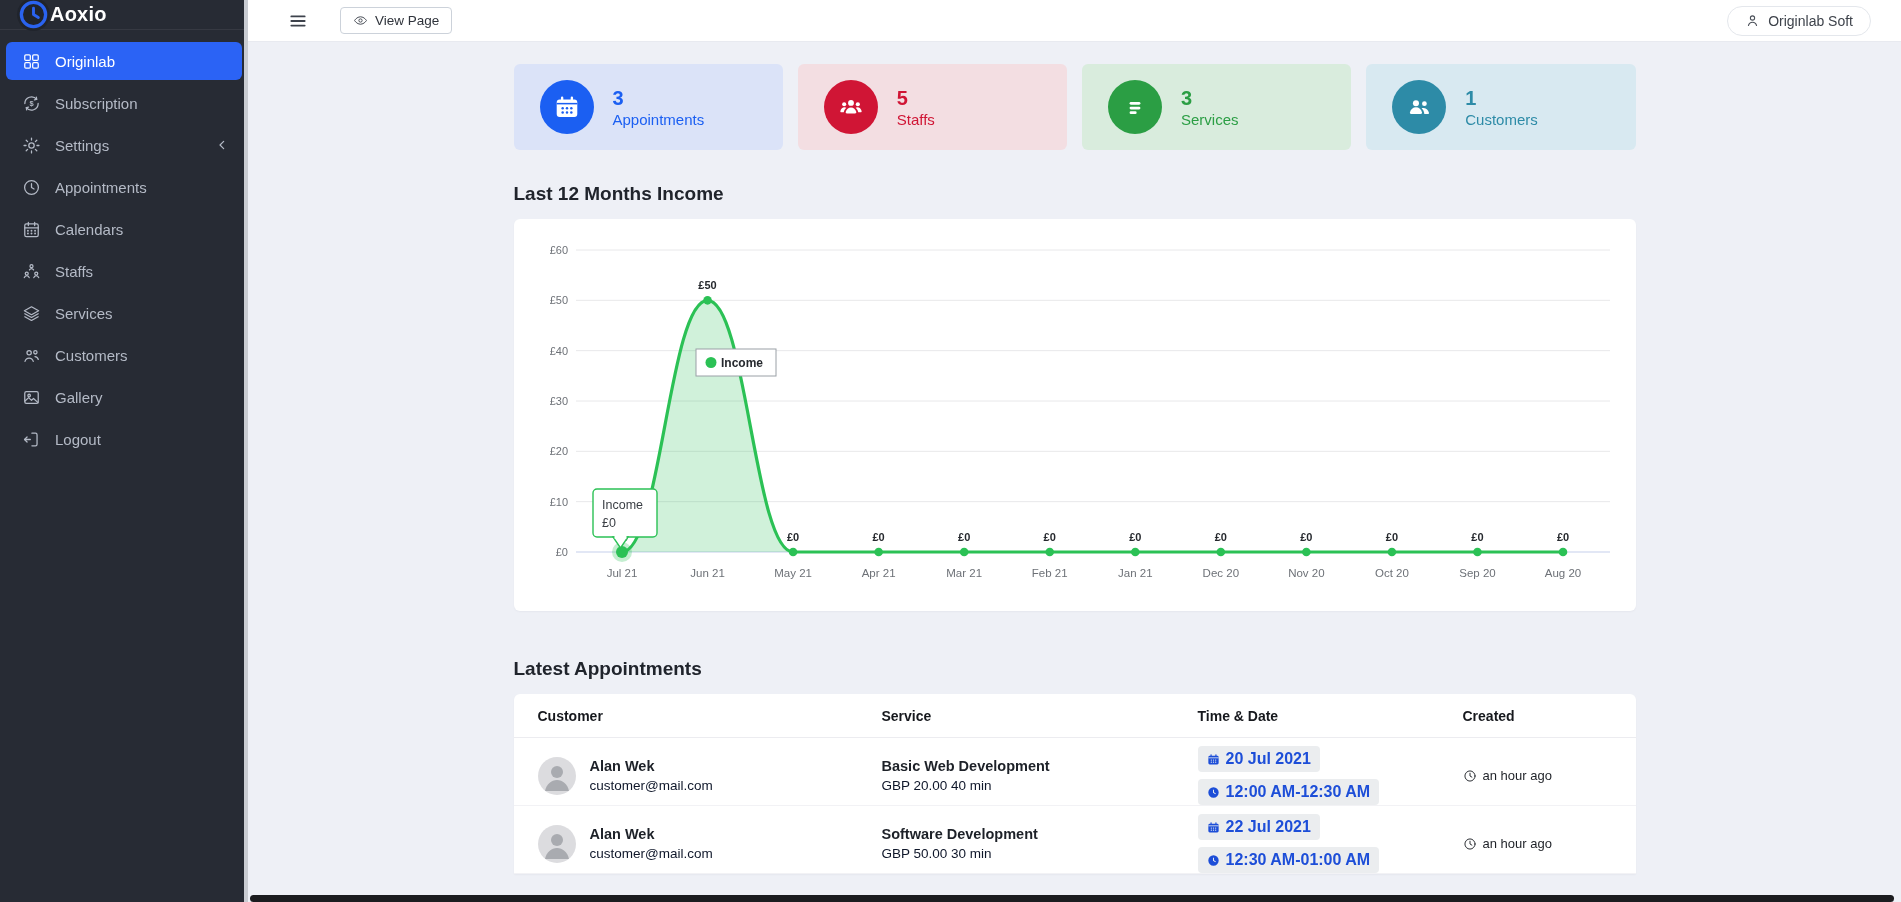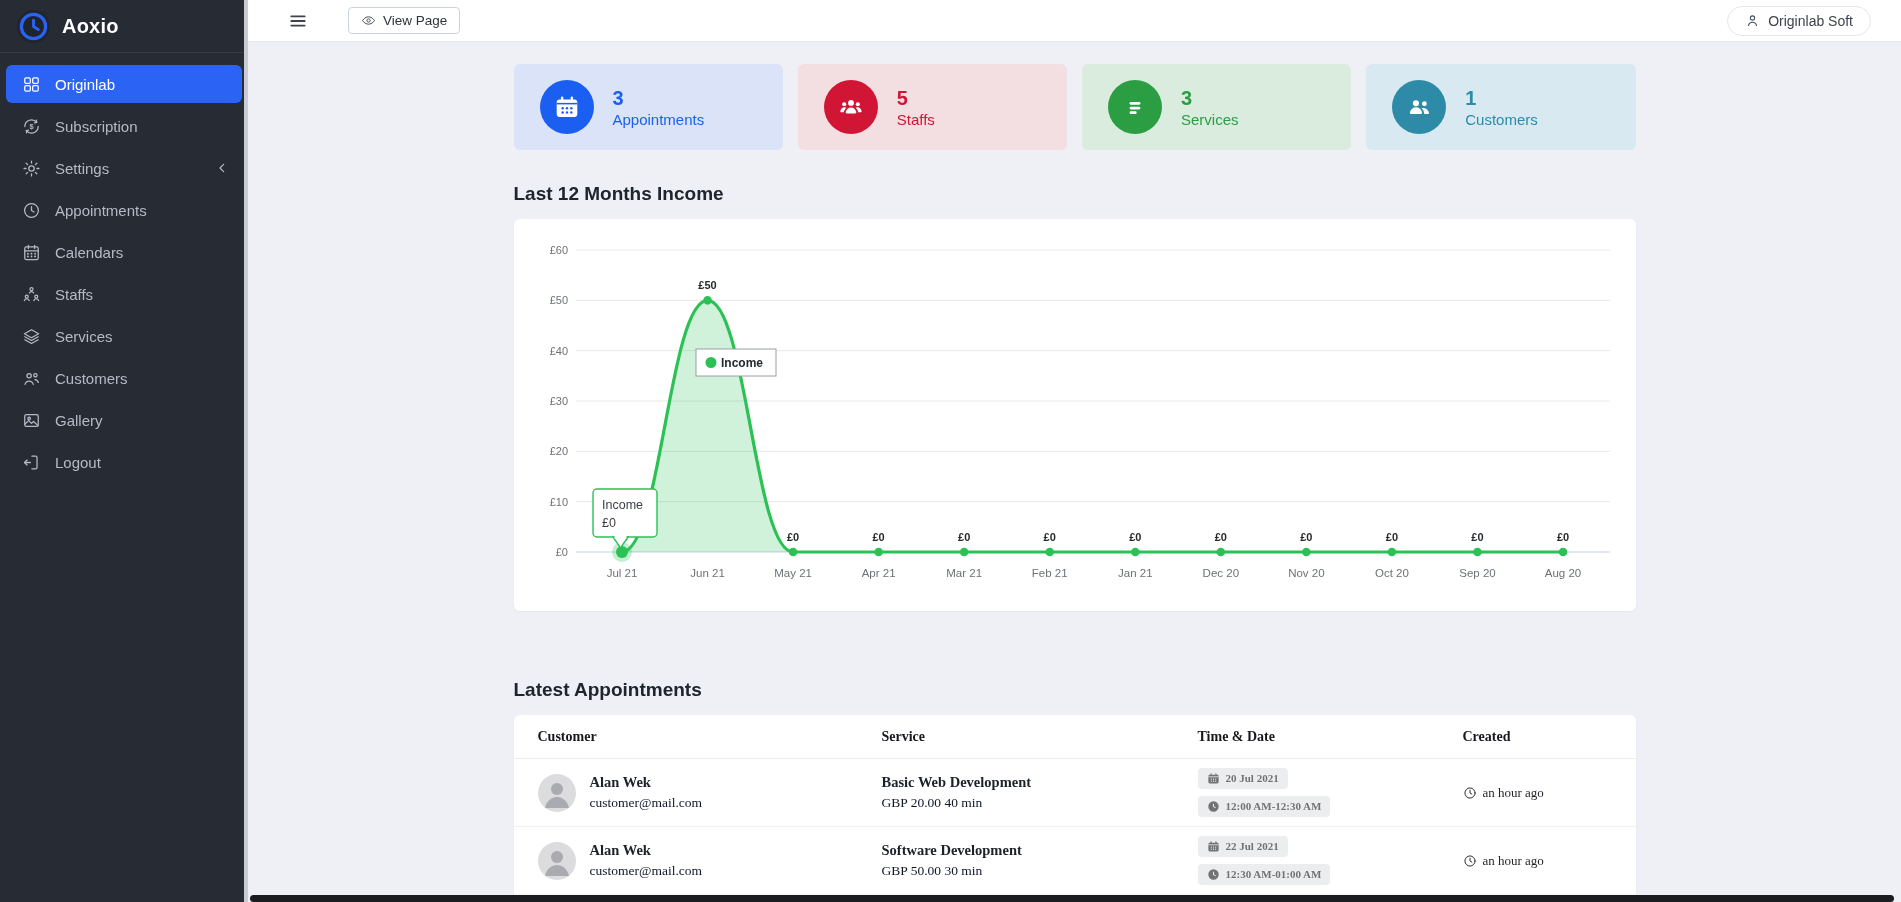--- a/index.html
+++ b/index.html
@@ -12,21 +12,21 @@
   }
   svg { display:block; }
 
   
   .sidebar {
     position:absolute; left:0; top:0; width:248px; height:902px;
     background:#272b34; z-index:5;
   }
   .side-scroll { position:absolute; right:0; top:0; width:4px; height:100%; background:#c9ccd2; }
   .sidebar-header {
-    height:53px; display:flex; align-items:center; gap:12px;
+    height:30px; display:flex; align-items:center; 
     padding-left:17px; border-bottom:1px solid rgba(255,255,255,.07);
   }
   .logo-badge { width:33px; height:33px; border-radius:50%; background:#20242c; display:flex; align-items:center; justify-content:center; }
   .logo-badge svg { width:33px; height:33px; }
   .app-name { color:#fff; font-size:20px; font-weight:bold; letter-spacing:.2px; }
   .nav { padding:12px 6px 0 6px; }
   .nav-item {
     height:38px; margin-bottom:4px; border-radius:6px;
     display:flex; align-items:center; gap:14px; padding:0 12px 0 16px;
     color:#b4bac6; font-size:15px; cursor:pointer;
@@ -38,21 +38,21 @@
   .nav-chevron svg { width:16px; height:16px; fill:none; stroke:currentColor; stroke-width:1.8; stroke-linecap:round; stroke-linejoin:round; }
 
   
   .topbar {
     position:absolute; left:248px; top:0; right:0; height:42px;
     background:#fff; border-bottom:1px solid #e8eaf0;
     display:flex; align-items:center; padding:0 30px 0 40px; z-index:4;
   }
   .hamburger svg { width:20px; height:20px; fill:none; stroke:#3d424c; stroke-width:2.2; stroke-linecap:round; cursor:pointer; }
   .view-page-btn {
-    margin-left:40px; display:flex; align-items:center; gap:7px;
+    margin-left:32px; display:flex; align-items:center; gap:7px;
     border:1px solid #ccd2da; border-radius:4px; background:#fff;
     padding:5px 12px; font-size:13.5px; color:#2f333b; cursor:pointer;
     font-family:"Liberation Sans", sans-serif;
   }
   .view-page-btn svg { width:15px; height:15px; fill:none; stroke:#4a4f58; stroke-width:1.6; }
   .account-btn {
     margin-left:auto; display:flex; align-items:center; gap:8px;
     border:1px solid #e4e7ec; border-radius:17px; background:#fff;
     padding:6px 17px; font-size:14px; color:#3e434b; cursor:pointer;
     font-family:"Liberation Sans", sans-serif;
@@ -73,39 +73,39 @@
   .stat-value { font-size:20px; font-weight:bold; line-height:1.15; }
   .stat-label { font-size:15px; margin-top:1px; }
 
   .section-title { margin:33px 0 14px 0; font-size:19px; font-weight:bold; color:#20242c; }
 
   .chart-panel {
     background:#fff; border-radius:6px; height:392px;
     box-shadow:0 1px 2px rgba(20,30,60,.04);
   }
 
-  .appointments-title { margin-top:68px; }
+  .appointments-title { margin-top:47px; }
   .table-panel {
     background:#fff; border-radius:6px 6px 0 0; overflow:hidden;
     box-shadow:0 1px 2px rgba(20,30,60,.04);
   }
-  .t-grid { display:grid; grid-template-columns:344px 316px 265px 1fr; align-items:center; padding:8px 24px;font-family:Liberation Serif, serif; }
+  .t-grid { display:grid; grid-template-columns:344px 316px 265px 1fr; align-items:center; padding:8px 24px; }
   .t-head { height:44px; border-bottom:1px solid #ececf0; }
   .t-head > div { font-size:14px; font-weight:bold; color:#16181d; }
   .t-row { height:68px; border-bottom:1px solid #f2f2f5; }
   .cell-customer { display:flex; align-items:center; gap:14px; }
   .avatar { width:38px; height:38px; border-radius:50%; background:#dcdcdf; overflow:hidden; flex:none; display:flex; align-items:center; justify-content:center; }
   .avatar svg { width:38px; height:38px; }
   .cust-name, .svc-name { font-size:14.5px; font-weight:bold; color:#1d2128; }
   .cust-email, .svc-meta { font-size:13.5px; color:#0f172a; margin-top:4px; }
   .cell-time { display:flex; flex-direction:column; align-items:flex-start; gap:7px; }
   .badge {
-    display:inline-flex; gap:6px;
+    display:inline-flex; align-items:center; gap:6px;
     background:#ebedef; border-radius:4px; padding:4px 9px;
-    font-size:11px; font-weight:bold; color:#737373;
+    font-size:16px; font-weight:bold; color:#1d4ed8;
   }
   .badge svg { width:13px; height:13px; fill:currentColor; }
   .cell-created { display:flex; align-items:center; gap:6px; font-size:13px; color:#1e2127; }
   .cell-created svg { width:14px; height:14px; fill:none; stroke:#1e2127; stroke-width:1.6; stroke-linecap:round; }
 
   .h-scrollbar {
     position:absolute; left:250px; bottom:0; width:1644px; height:7px;
     background:#1b1c1f; border-radius:4px; z-index:9; cursor:pointer;
   }
 </style>

